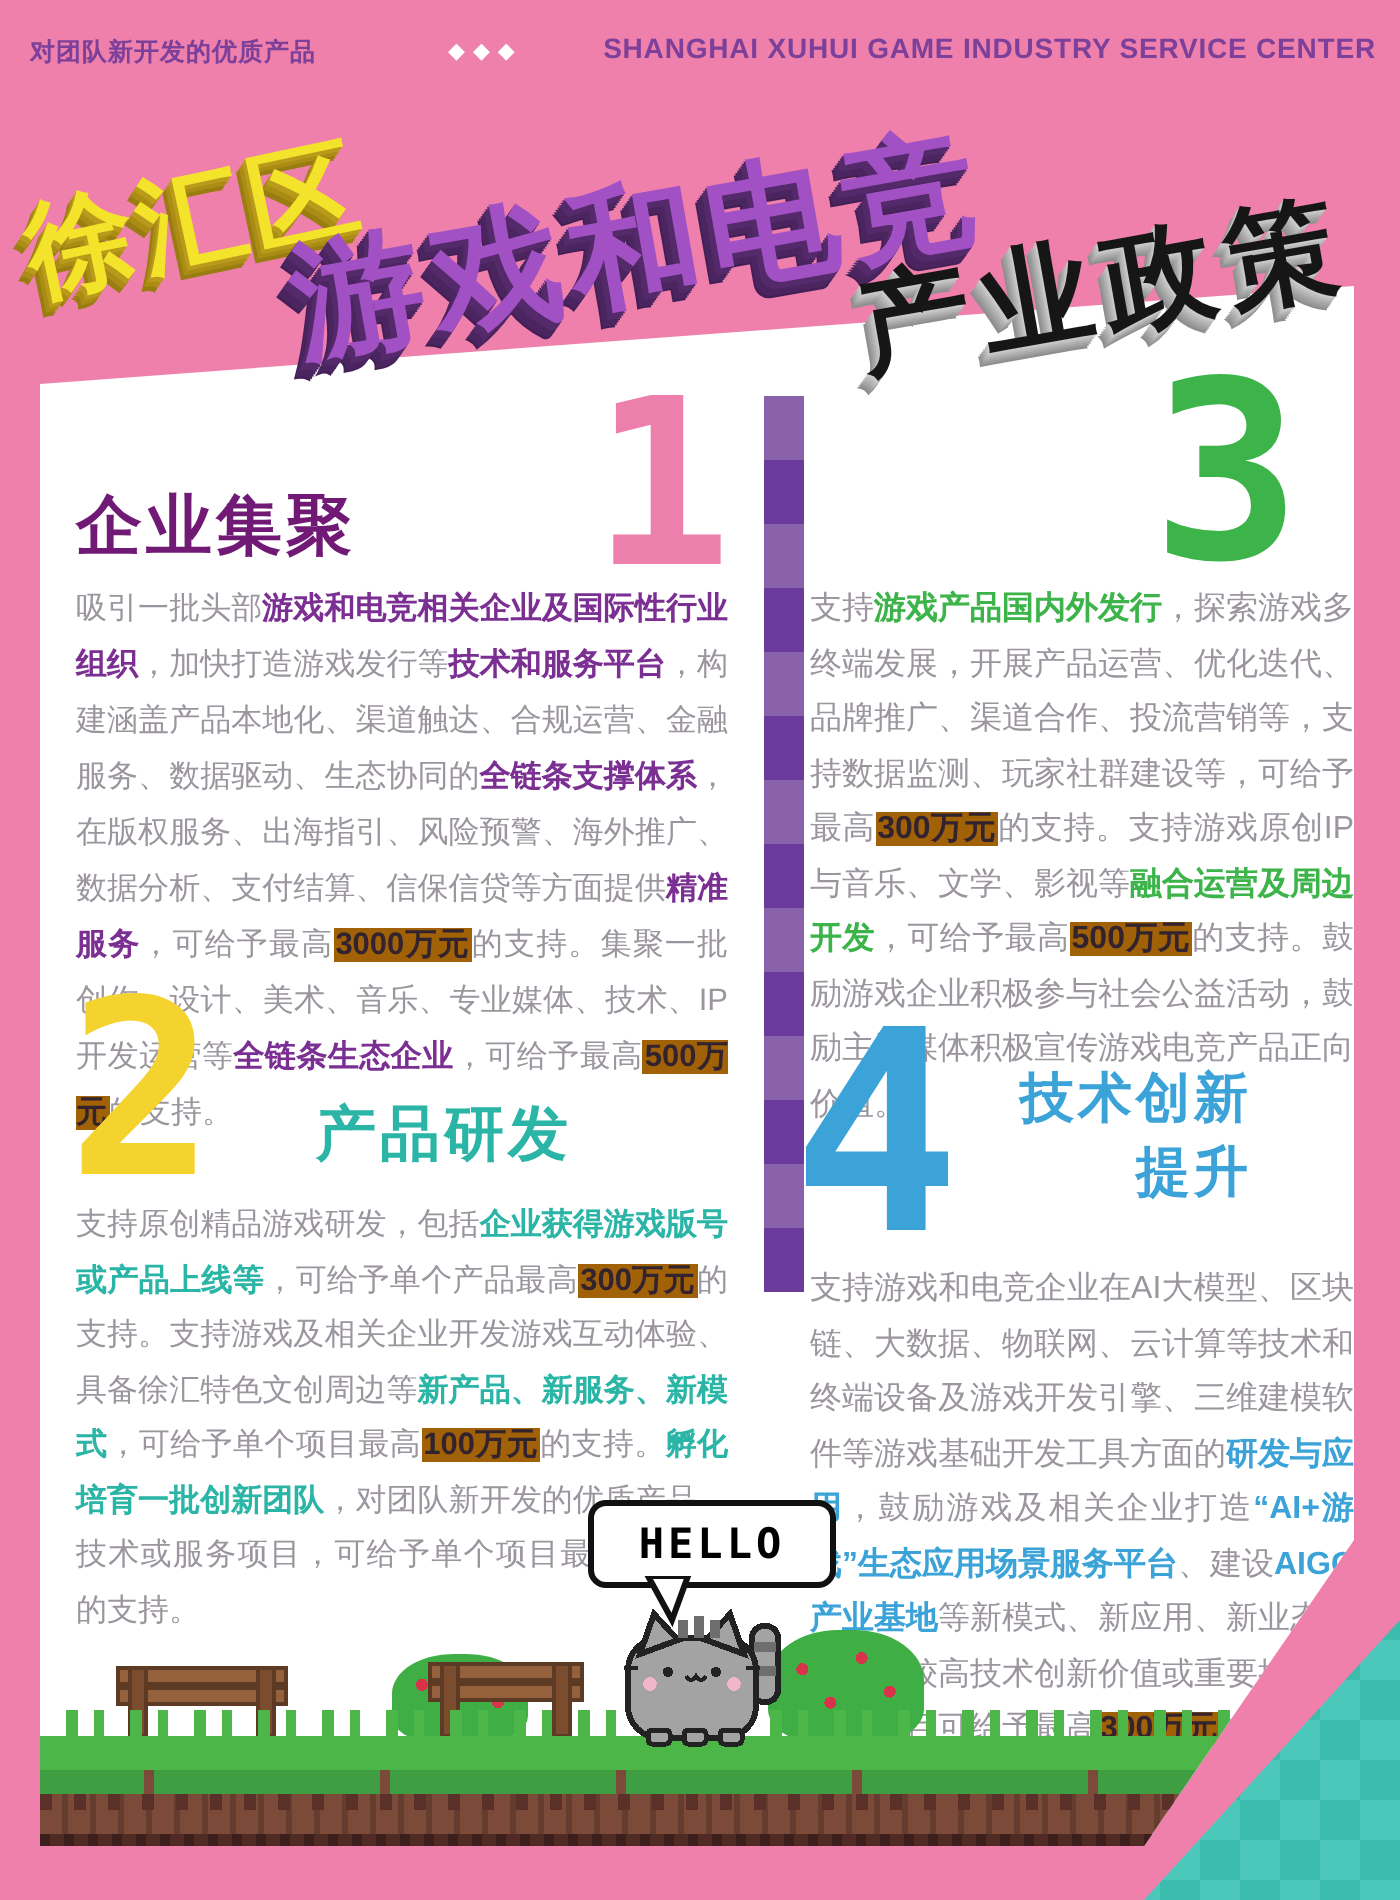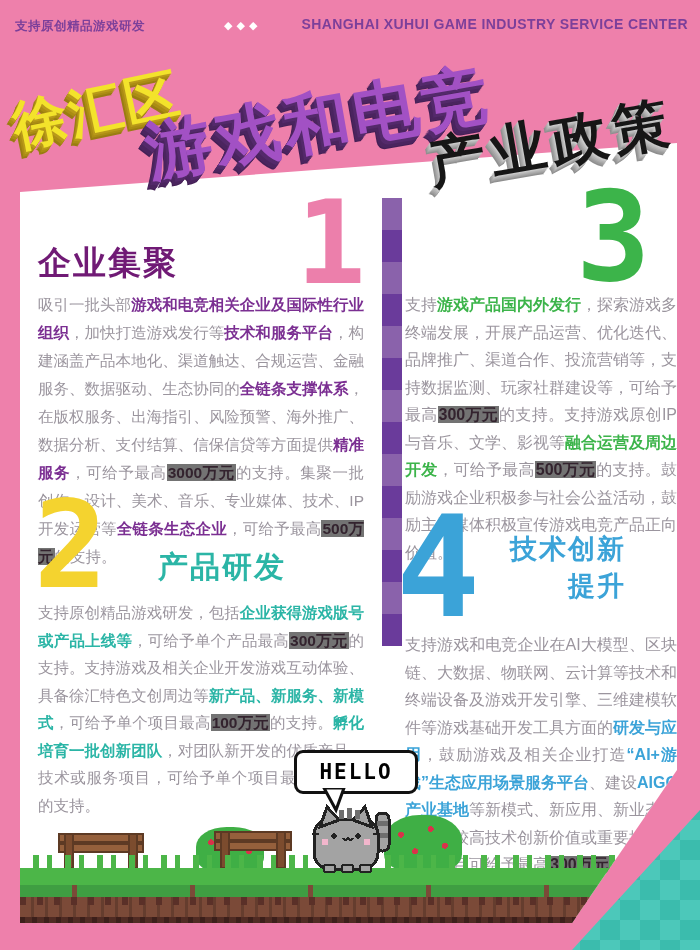--- a/index.html
+++ b/index.html
@@ -36,21 +36,21 @@
   .h3{left:408px;top:64px;font-size:29px;color:#3cb44a;}
   .h4{left:490px;top:388px;font-size:27px;color:#3ba3d8;line-height:37px;letter-spacing:2px;text-align:right;}
   
   .body-txt{position:absolute;color:#9b959e;text-align:justify;}
   .b1{left:18px;top:148px;width:326px;font-size:15.5px;line-height:28px;}
   .b2{left:18px;top:456px;width:326px;font-size:15.5px;line-height:27.5px;}
   .b3{left:385px;top:148px;width:272px;font-size:16px;line-height:27.5px;}
   .b4{left:385px;top:488px;width:272px;font-size:16px;line-height:27.5px;}
   .seg-n{}
   .seg-h{font-weight:bold;color:var(--hl);}
-  .seg-a{font-weight:bold;color:#33232e;background:#737373;padding:0 1px;}
+  .seg-a{font-weight:bold;color:#33232e;background:#a16207;padding:0 1px;}
   .s1{--hl:#7b2f92;} .s2{--hl:#2bb5a6;} .s3{--hl:#3cb44a;} .s4{--hl:#3ba3d8;}
   
   .divider{position:absolute;left:362px;top:55px;width:20px;height:448px;
     background:repeating-linear-gradient(180deg,#8a62ab 0 32px,#6a3b9b 32px 64px);}
   
   .tufts{position:absolute;left:0;right:0;top:712px;height:13px;
     background:repeating-linear-gradient(90deg,transparent 0 13px,#4cb648 13px 19px,transparent 19px 27px,#4cb648 27px 32px);}
   .grass-top{position:absolute;left:0;right:0;top:725px;height:17px;background:#4cb648;}
   .grass-mid{position:absolute;left:0;right:0;top:742px;height:12px;background:#3f9e42;
     background-image:repeating-linear-gradient(90deg,transparent 0 52px,#7b4a38 52px 57px,transparent 57px 118px);}
@@ -84,21 +84,21 @@
   .cat{position:absolute;left:290px;top:658px;z-index:3;}
   
   .corner{position:absolute;inset:0;z-index:7;pointer-events:none;
     background:repeating-conic-gradient(#4cc8ba 0% 25%,#3bbcad 25% 50%);
     background-size:40px 40px;
     clip-path:polygon(700px 810px,700px 950px,572px 950px);}
 </style>
 </head>
 <body>
 
-<div class="hdr-cn">支持原创精品游戏研发</div>
+<div class="hdr-cn">对团队新开发的优质产品</div>
 <div class="hdr-diamonds">◆◆◆</div>
 <div class="hdr-en">SHANGHAI XUHUI GAME INDUSTRY SERVICE CENTER</div>
 
 <div class="title3d t-yellow">徐汇区</div>
 <div class="title3d t-purple">游戏和电竞</div>
 <div class="title3d t-black">产业政策</div>
 
 <div class="panel">
 
   <div class="bignum num1">1</div>

